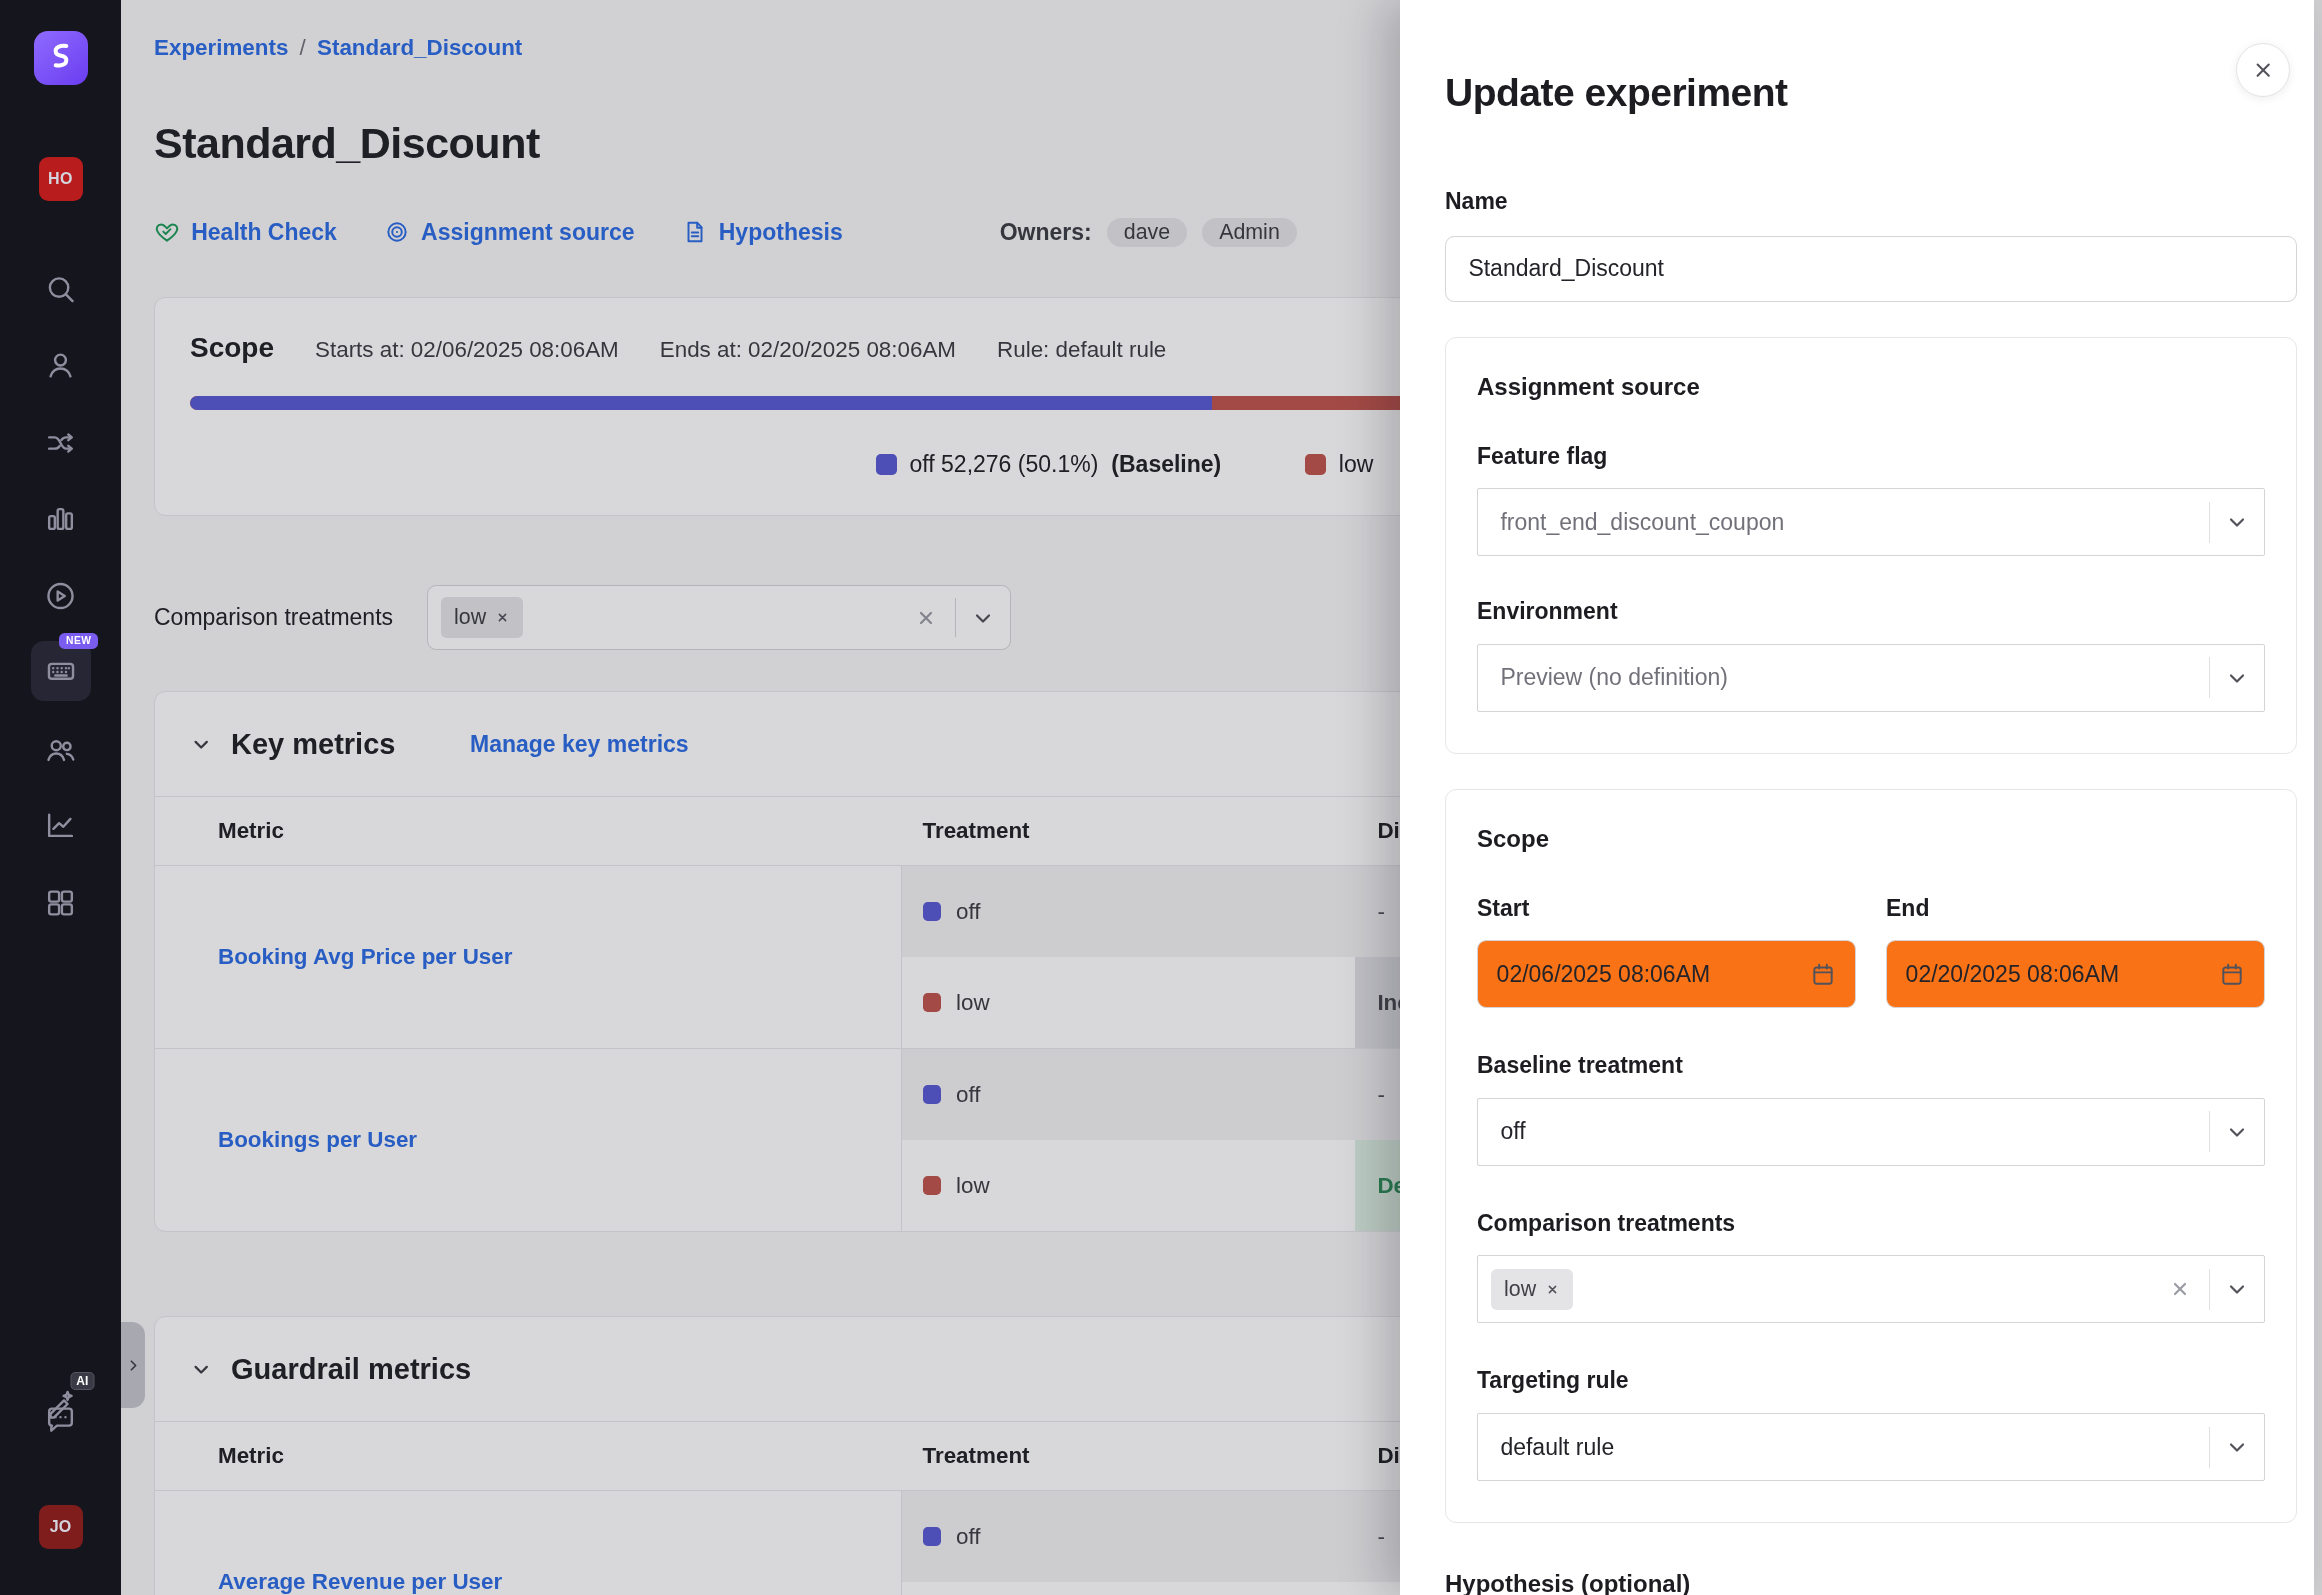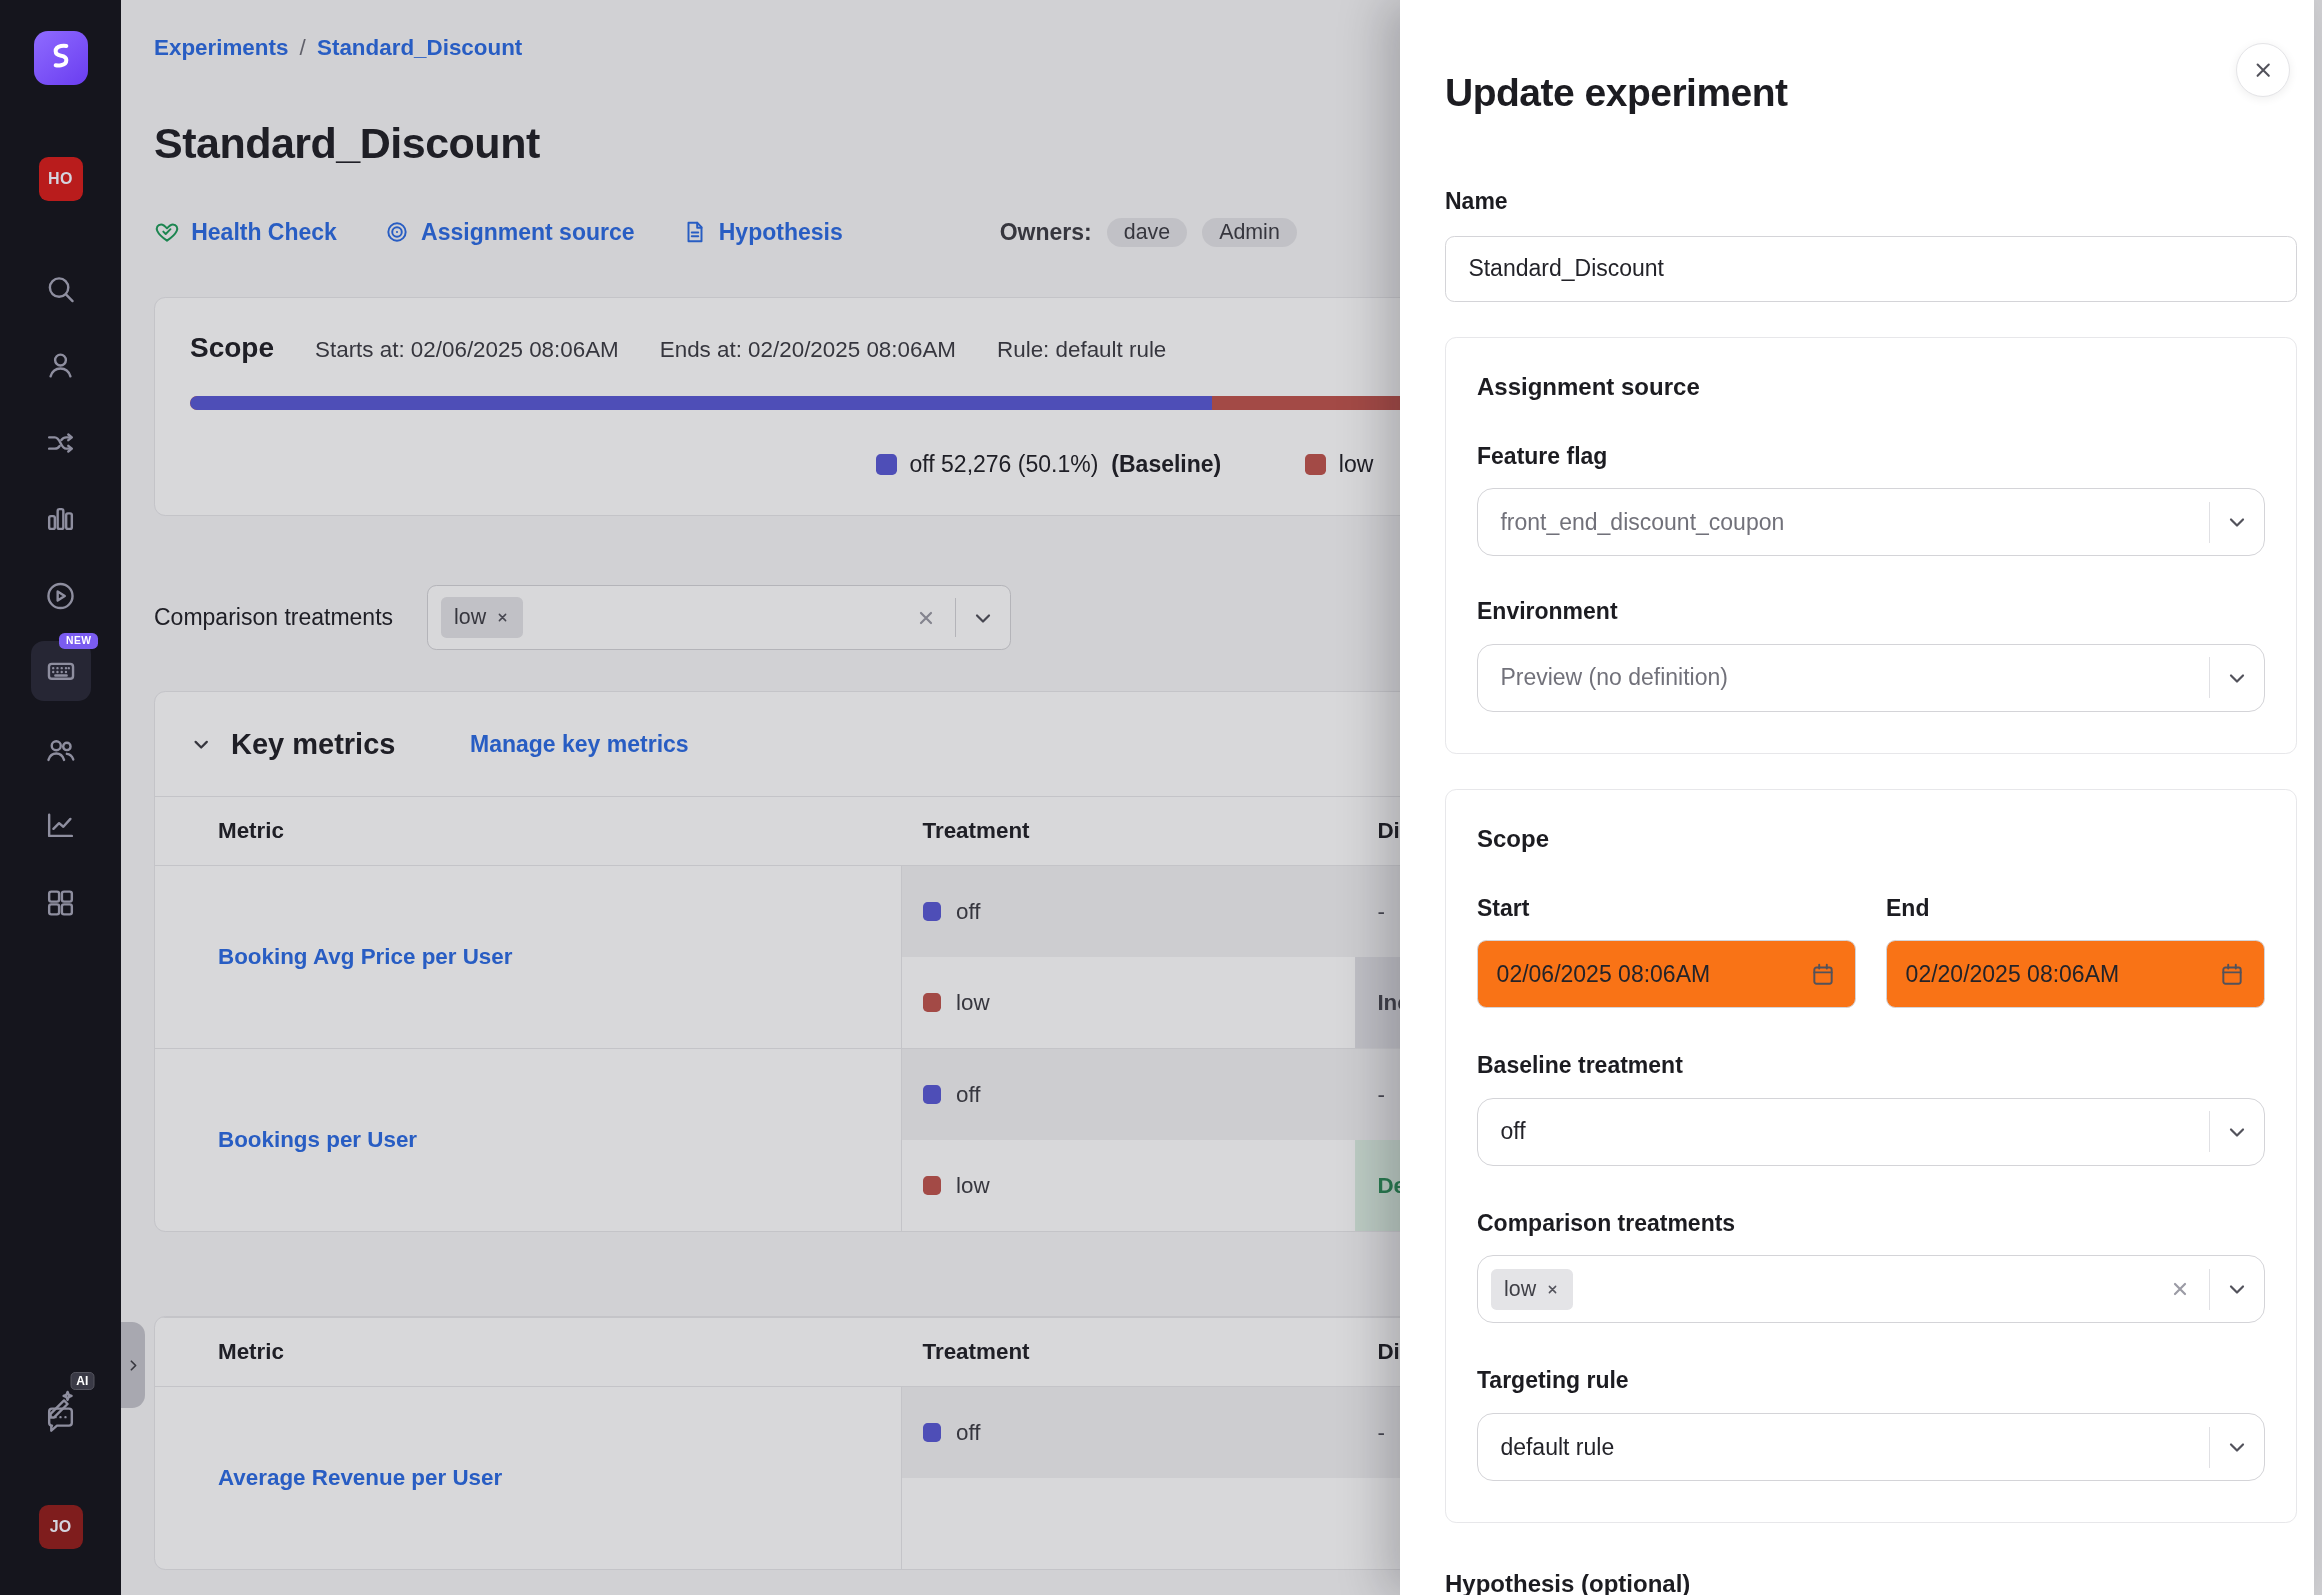--- a/index.html
+++ b/index.html
@@ -110,21 +110,21 @@
 
   .panel-title{ margin-top:69px; font-size:39px; font-weight:700; color:#1c1c21; height:47px; line-height:47px; letter-spacing:-0.5px; }
   .fld-label{ font-size:23px; font-weight:700; color:#1c1c21; height:28px; line-height:28px; }
   .lbl-name{ margin-top:71px; }
   .txt{ margin-top:20.5px; width:852px; height:66px; border:0.9px solid var(--border-dk); border-radius:9.3px; font-size:23px; color:var(--ink); padding:0 22.4px; font-family:"Liberation Sans", sans-serif; outline:none; background:#fff; }
 
   .group-card{ margin-top:35px; border:0.9px solid var(--border); border-radius:11.2px; padding:34px 31px 41px; width:852px; }
   .group-title{ font-size:24px; font-weight:700; color:#1c1c21; height:29px; line-height:29px; }
   .glabel{ margin-top:41px; }
   .glabel2{ margin-top:43px; }
-  .selbox{ margin-top:18.6px; height:68px; border:0.9px solid var(--border-dk); border-radius:16px; display:flex; align-items:center; padding-left:22.4px; font-size:23px; cursor:pointer; background:#fff; }
+  .selbox{ margin-top:18.6px; height:68px; border:0.9px solid var(--border-dk); border-radius:2px; display:flex; align-items:center; padding-left:22.4px; font-size:23px; cursor:pointer; background:#fff; }
   .selbox.chips{ padding-left:13px; }
   .sel-muted{ color:var(--muted); }
   .sel-dark{ color:var(--ink); }
   .sel-right{ margin-left:auto; display:flex; align-items:center; height:100%; }
   .sel-divider{ width:0.9px; height:41px; background:#e0e0e4; }
   .dates-row{ margin-top:41px; display:flex; gap:30px; }
   .date-col{ flex:1; }
   .datebox{ margin-top:18.6px; height:68px; border:0.9px solid var(--border-dk); border-radius:9.3px; display:flex; align-items:center; padding:0 18.6px; font-size:23px; color:var(--ink); cursor:pointer; background:#f97316; }
   .datebox svg{ margin-left:auto; width:26px; height:26px; }
   .cal{ stroke:#52525b; stroke-width:1.8; fill:none; stroke-linecap:round; stroke-linejoin:round; }
@@ -360,20 +360,26 @@
                   <span class="sq-sm sq-red"></span>
                   <span>low</span>
                 </span>
               <span class="dir desired">Desired</span>
             </div>
           </div>
         </div>
       </section>
 
       <section class="card metrics-card guardrail-card">
+        <div class="card-head">
+          <svg viewBox="0 0 24 24" class="collapse-chev">
+              <path d="M6 9.5l6 6 6-6"></path>
+            </svg>
+          <span class="section-title">Guardrail metrics</span>
+        </div>
         <div class="tbl-header">
           <span class="col-metric">Metric</span>
           <span class="col-treat">Treatment</span>
           <span class="col-dir">Direction</span>
         </div>
         <div class="metric-group">
           <div class="metric-cell">Average Revenue per User</div>
           <div class="subrows">
             <div class="subrow off-row">
               <span class="treat">

